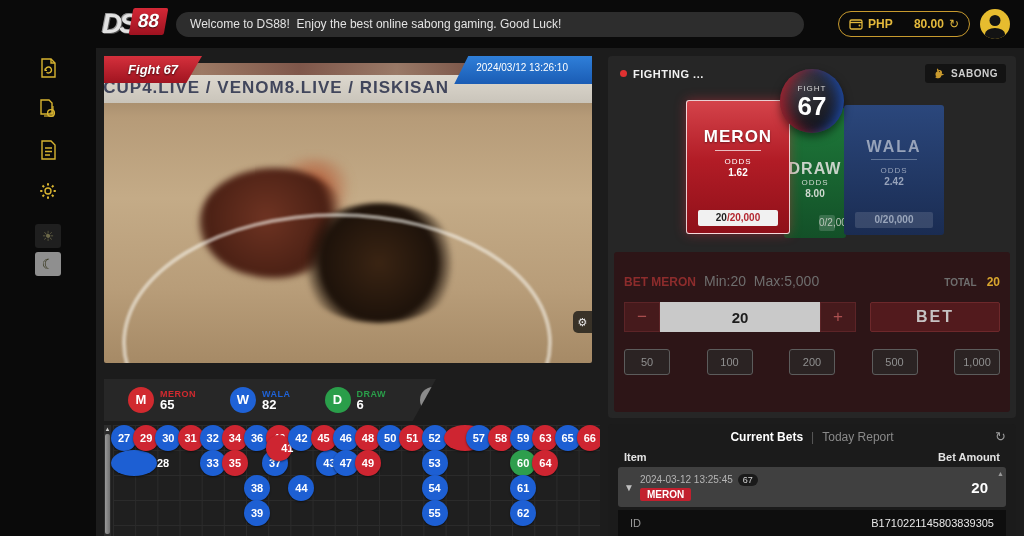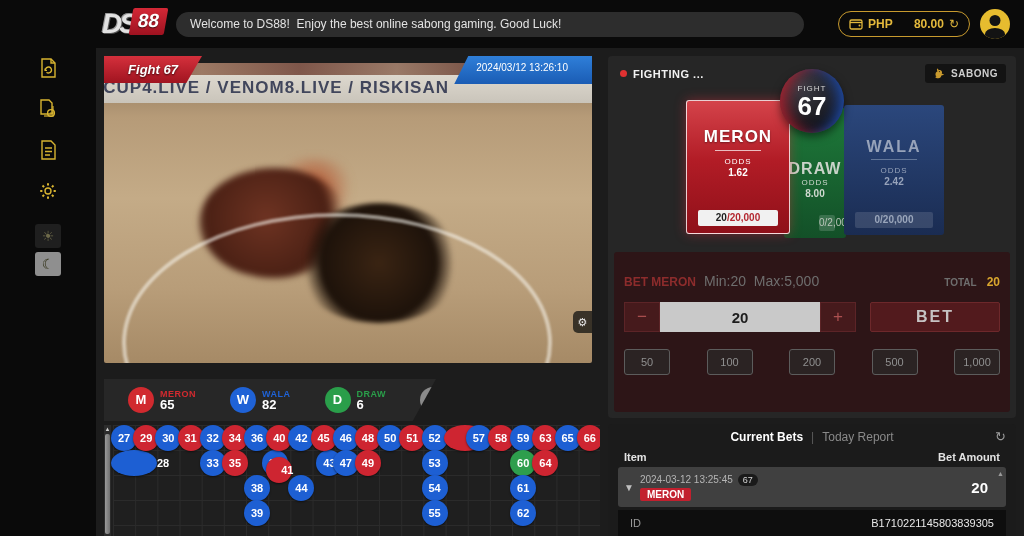--- a/index.html
+++ b/index.html
@@ -296,21 +296,21 @@
         <div class="dot" style="background: rgb(206, 37, 49); left: 64.54px; top: 0px;">31</div>
         <div class="dot" style="background: rgb(29, 95, 211); left: 86.72px; top: 0px;">32</div>
         <div class="dot" style="background: rgb(29, 95, 211); left: 86.72px; top: 25px;">33</div>
         <div class="dot" style="background: rgb(206, 37, 49); left: 108.9px; top: 0px;">34</div>
         <div class="dot" style="background: rgb(206, 37, 49); left: 108.9px; top: 25px;">35</div>
         <div class="dot" style="background: rgb(29, 95, 211); left: 131.08px; top: 0px;">36</div>
         <div class="dot" style="background: rgb(29, 95, 211); left: 149px; top: 25px;">37</div>
         <div class="dot" style="background: rgb(29, 95, 211); left: 131.08px; top: 50px;">38</div>
         <div class="dot" style="background: rgb(29, 95, 211); left: 131.08px; top: 75px;">39</div>
         <div class="dot" style="background: rgb(206, 37, 49); left: 153.26px; top: 0px;">40</div>
-        <div class="dot" style="background: rgb(206, 37, 49); left: 153.26px; top: 32px; padding-left: 15px;">41</div>
+        <div class="dot" style="background: rgb(206, 37, 49); left: 153.26px; top: 10px; padding-left: 15px;">41</div>
         <div class="dot" style="background: rgb(29, 95, 211); left: 175.44px; top: 0px;">42</div>
         <div class="dot" style="background: rgb(29, 95, 211); left: 175.44px; top: 25px; margin-left: 28px;">43</div>
         <div class="dot" style="background: rgb(29, 95, 211); left: 175.44px; top: 50px;">44</div>
         <div class="dot" style="background: rgb(206, 37, 49); left: 197.62px; top: 0px;">45</div>
         <div class="dot" style="background: rgb(29, 95, 211); left: 219.8px; top: 0px;">46</div>
         <div class="dot" style="background: rgb(29, 95, 211); left: 219.8px; top: 25px;">47</div>
         <div class="dot" style="background: rgb(206, 37, 49); left: 241.98px; top: 0px;">48</div>
         <div class="dot" style="background: rgb(206, 37, 49); left: 241.98px; top: 25px;">49</div>
         <div class="dot" style="background: rgb(29, 95, 211); left: 264.16px; top: 0px;">50</div>
         <div class="dot" style="background: rgb(206, 37, 49); left: 286.34px; top: 0px;">51</div>

